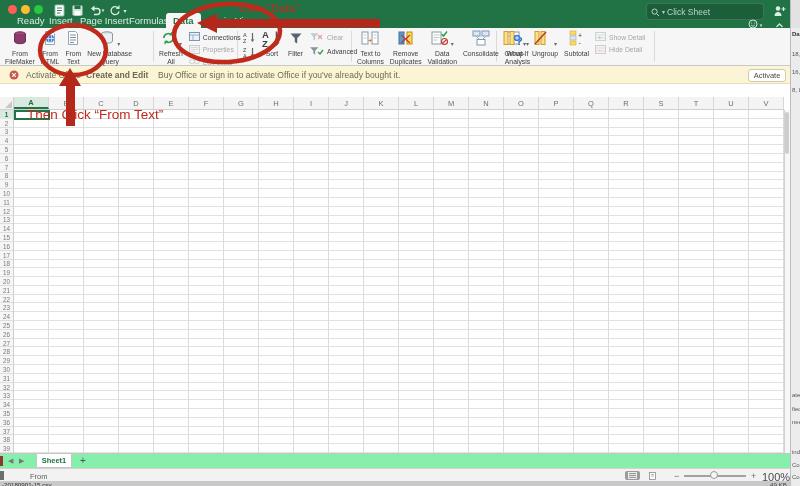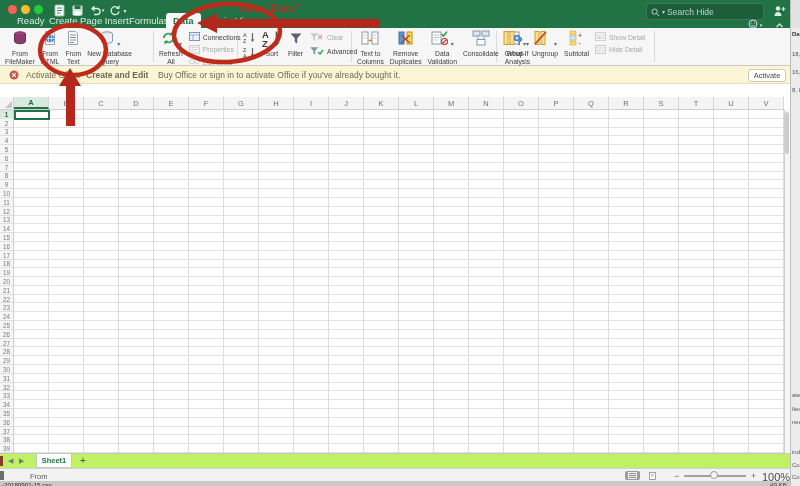--- a/index.html
+++ b/index.html
@@ -67,21 +67,21 @@
   .rnum.sel{background:#d8e9df;color:#1e6b3c;font-weight:700;}
   .gridarea{position:absolute;left:14px;top:110px;width:770px;height:343px;background:#fff;
     background-image:
       repeating-linear-gradient(to right,transparent 0,transparent 34px,#dcdcdc 34px,#dcdcdc 35px),
       repeating-linear-gradient(to bottom,transparent 0,transparent 7.795px,#e2e2e2 7.795px,#e2e2e2 8.795px);}
   .selbox{position:absolute;left:14px;top:110px;width:36px;height:10px;border:2px solid #217346;background:transparent;}
   .vscroll{position:absolute;left:784px;top:110px;width:6px;height:343px;background:#f7f7f7;border-left:1px solid #d0d0d0;}
   .vthumb{position:absolute;left:785px;top:112px;width:4px;height:42px;background:#cdcdcd;border-radius:2px;}
 
   
-  .sheetbar{position:absolute;left:0;top:453px;width:790px;height:15px;background:#bef264;border-top:1px solid #c6c6c6;}
+  .sheetbar{position:absolute;left:0;top:453px;width:790px;height:15px;background:#86efac;border-top:1px solid #c6c6c6;}
   .snav{position:absolute;top:3px;font-size:7px;color:#777;}
   .sheettab{position:absolute;left:36px;top:0;width:36px;height:14px;background:#fff;border:1px solid #c6c6c6;border-top:none;
             display:flex;align-items:center;justify-content:center;font-size:7.5px;font-weight:700;color:#217346;}
   .addsheet{position:absolute;left:80px;top:1px;font-size:10px;color:#555;}
 
   
   .statusbar{position:absolute;left:0;top:468px;width:790px;height:13px;background:#f2f2f2;border-top:1px solid #d2d2d2;}
   .ready{position:absolute;left:30px;top:3px;font-size:7.5px;color:#606060;}
   .viewbtn{position:absolute;top:2px;width:15px;height:9px;border-radius:2px;display:flex;align-items:center;justify-content:center;}
   .viewbtn.active{background:#9b9b9b;}
@@ -151,21 +151,21 @@
 
 
     <div class="searchbox">
       <span>
         <svg width="9" height="9" viewBox="0 0 9 9">
             <circle cx="3.6" cy="3.6" r="2.6" fill="none" stroke="#bcd6c6" stroke-width="1"></circle>
             <path d="M5.6 5.6L8 8" stroke="#bcd6c6" stroke-width="1"></path>
           </svg>
       </span>
       <span class="car">▾</span>
-      <span class="ph">Search Hide</span>
+      <span class="ph">Click Sheet</span>
     </div>
 
     <div class="tb-ic" style="left:772px;top:4px">
       <svg width="13" height="12" viewBox="0 0 13 12">
           <circle cx="5" cy="3.5" r="2.2" fill="#dcefe4"></circle>
           <path d="M1.5 11c0-2.5 1.6-4 3.5-4s3.5 1.5 3.5 4z" fill="#dcefe4"></path>
           <path d="M10.5 2v4M8.5 4h4" stroke="#dcefe4" stroke-width="1.2"></path>
         </svg>
     </div>
     <div class="tb-ic" style="left:746px;top:17px">
@@ -180,21 +180,21 @@
         <span style="font-size:5px;color:#cfe3d8">▾</span>
       </div>
     <div class="tb-ic" style="left:772px;top:18px">
       <svg width="9" height="7" viewBox="0 0 9 7">
           <path d="M1.5 5L4.5 2l3 3" fill="none" stroke="#cfe3d8" stroke-width="1.3"></path>
         </svg>
     </div>
 
     <div id="tabs">
         <div class="ttab" style="left: 14px;">Ready</div>
-        <div class="ttab" style="left: 46px;">Create</div>
+        <div class="ttab" style="left: 46px;">Insert</div>
         <div class="ttab" style="left: 77px;">Page Insert</div>
         <div class="ttab" style="left: 126px;">Formulas</div>
         <div class="ttab active" style="left: 166px;">Data</div>
         <div class="ttab" style="left: 204px;">Review</div>
         <div class="ttab" style="left: 232px;">View</div>
       </div>
   </div>
 
   <div class="ribbon" id="ribbon">
       <div class="rsep" style="left: 153px;"></div>
@@ -597,14 +597,15 @@
   <div class="bgfrag1"></div>
   <div class="bgfrag2"></div>
 
   <svg class="overlay" viewBox="0 0 800 486">
     <ellipse cx="227" cy="33" rx="53" ry="29" fill="none" stroke="#c02a1b" stroke-width="4.5" transform="rotate(-3 227 33)"></ellipse>
     <ellipse cx="73" cy="50" rx="33" ry="25" fill="none" stroke="#c02a1b" stroke-width="4.5"></ellipse>
     <polygon fill="#b3281b" points="197,23 217,13.5 217,19 380,19 380,27.5 217,27.5 217,33"></polygon>
     <polygon fill="#b3281b" points="70,68 59,86 66,86 66,126 75,126 75,86 81,86"></polygon>
   </svg>
   <div class="ann-text ann1">Click “Data”</div>
+  <div class="ann-text ann2">Then Click “From Text”</div>
 
 </div>
 
 </body></html>

